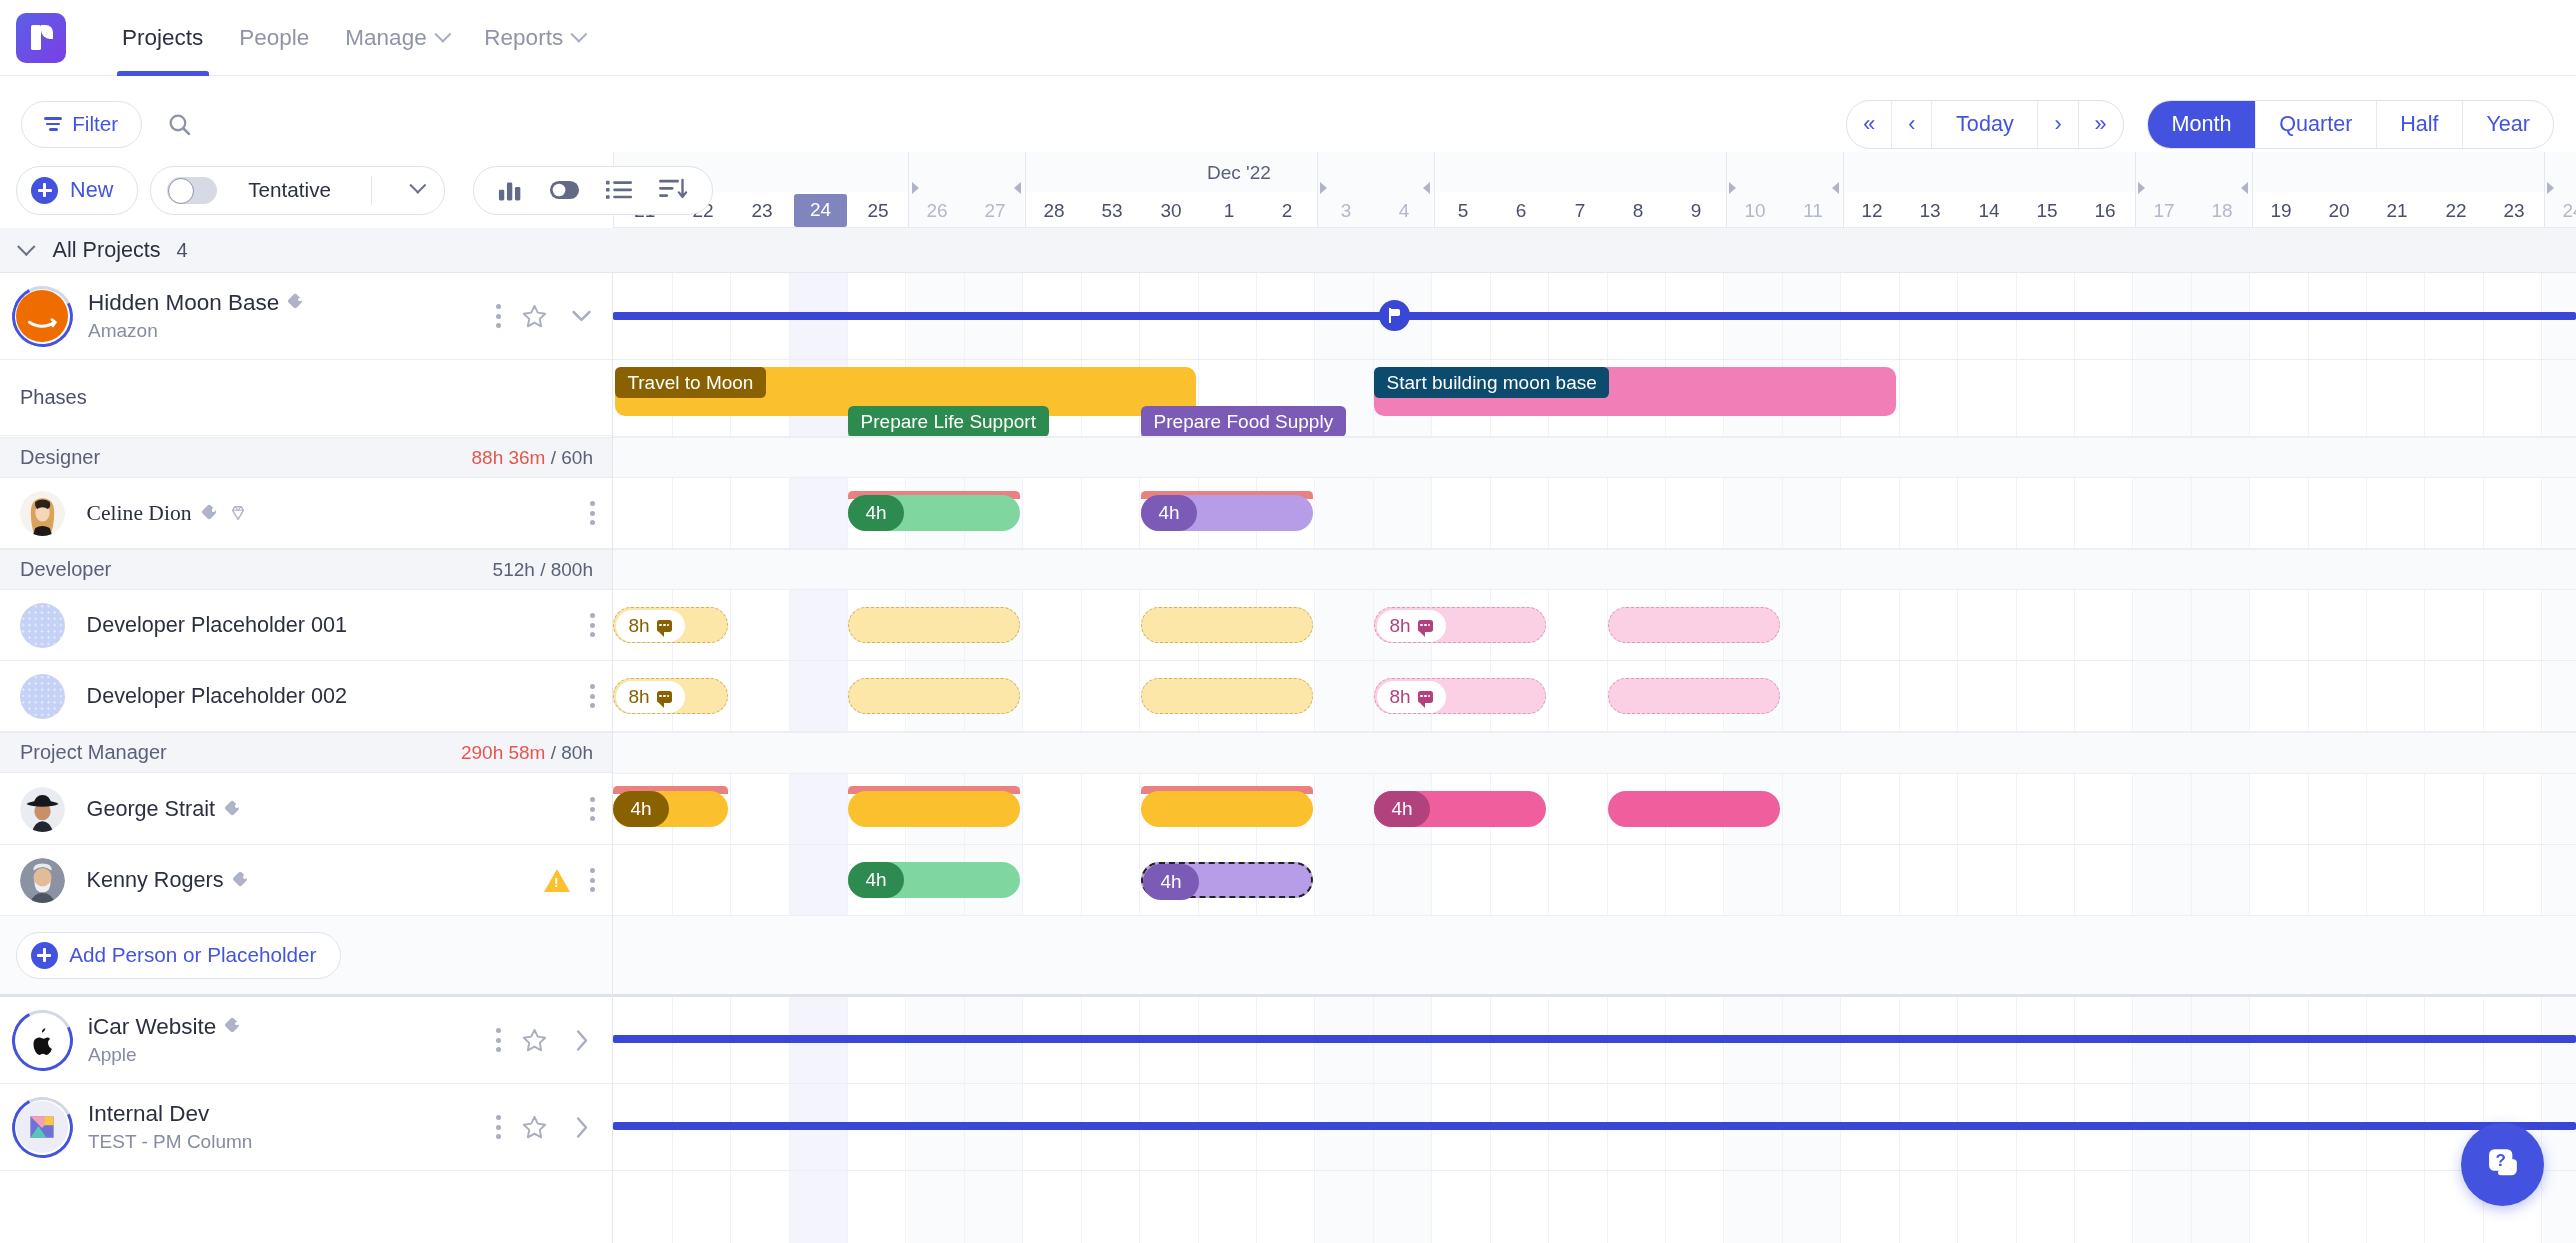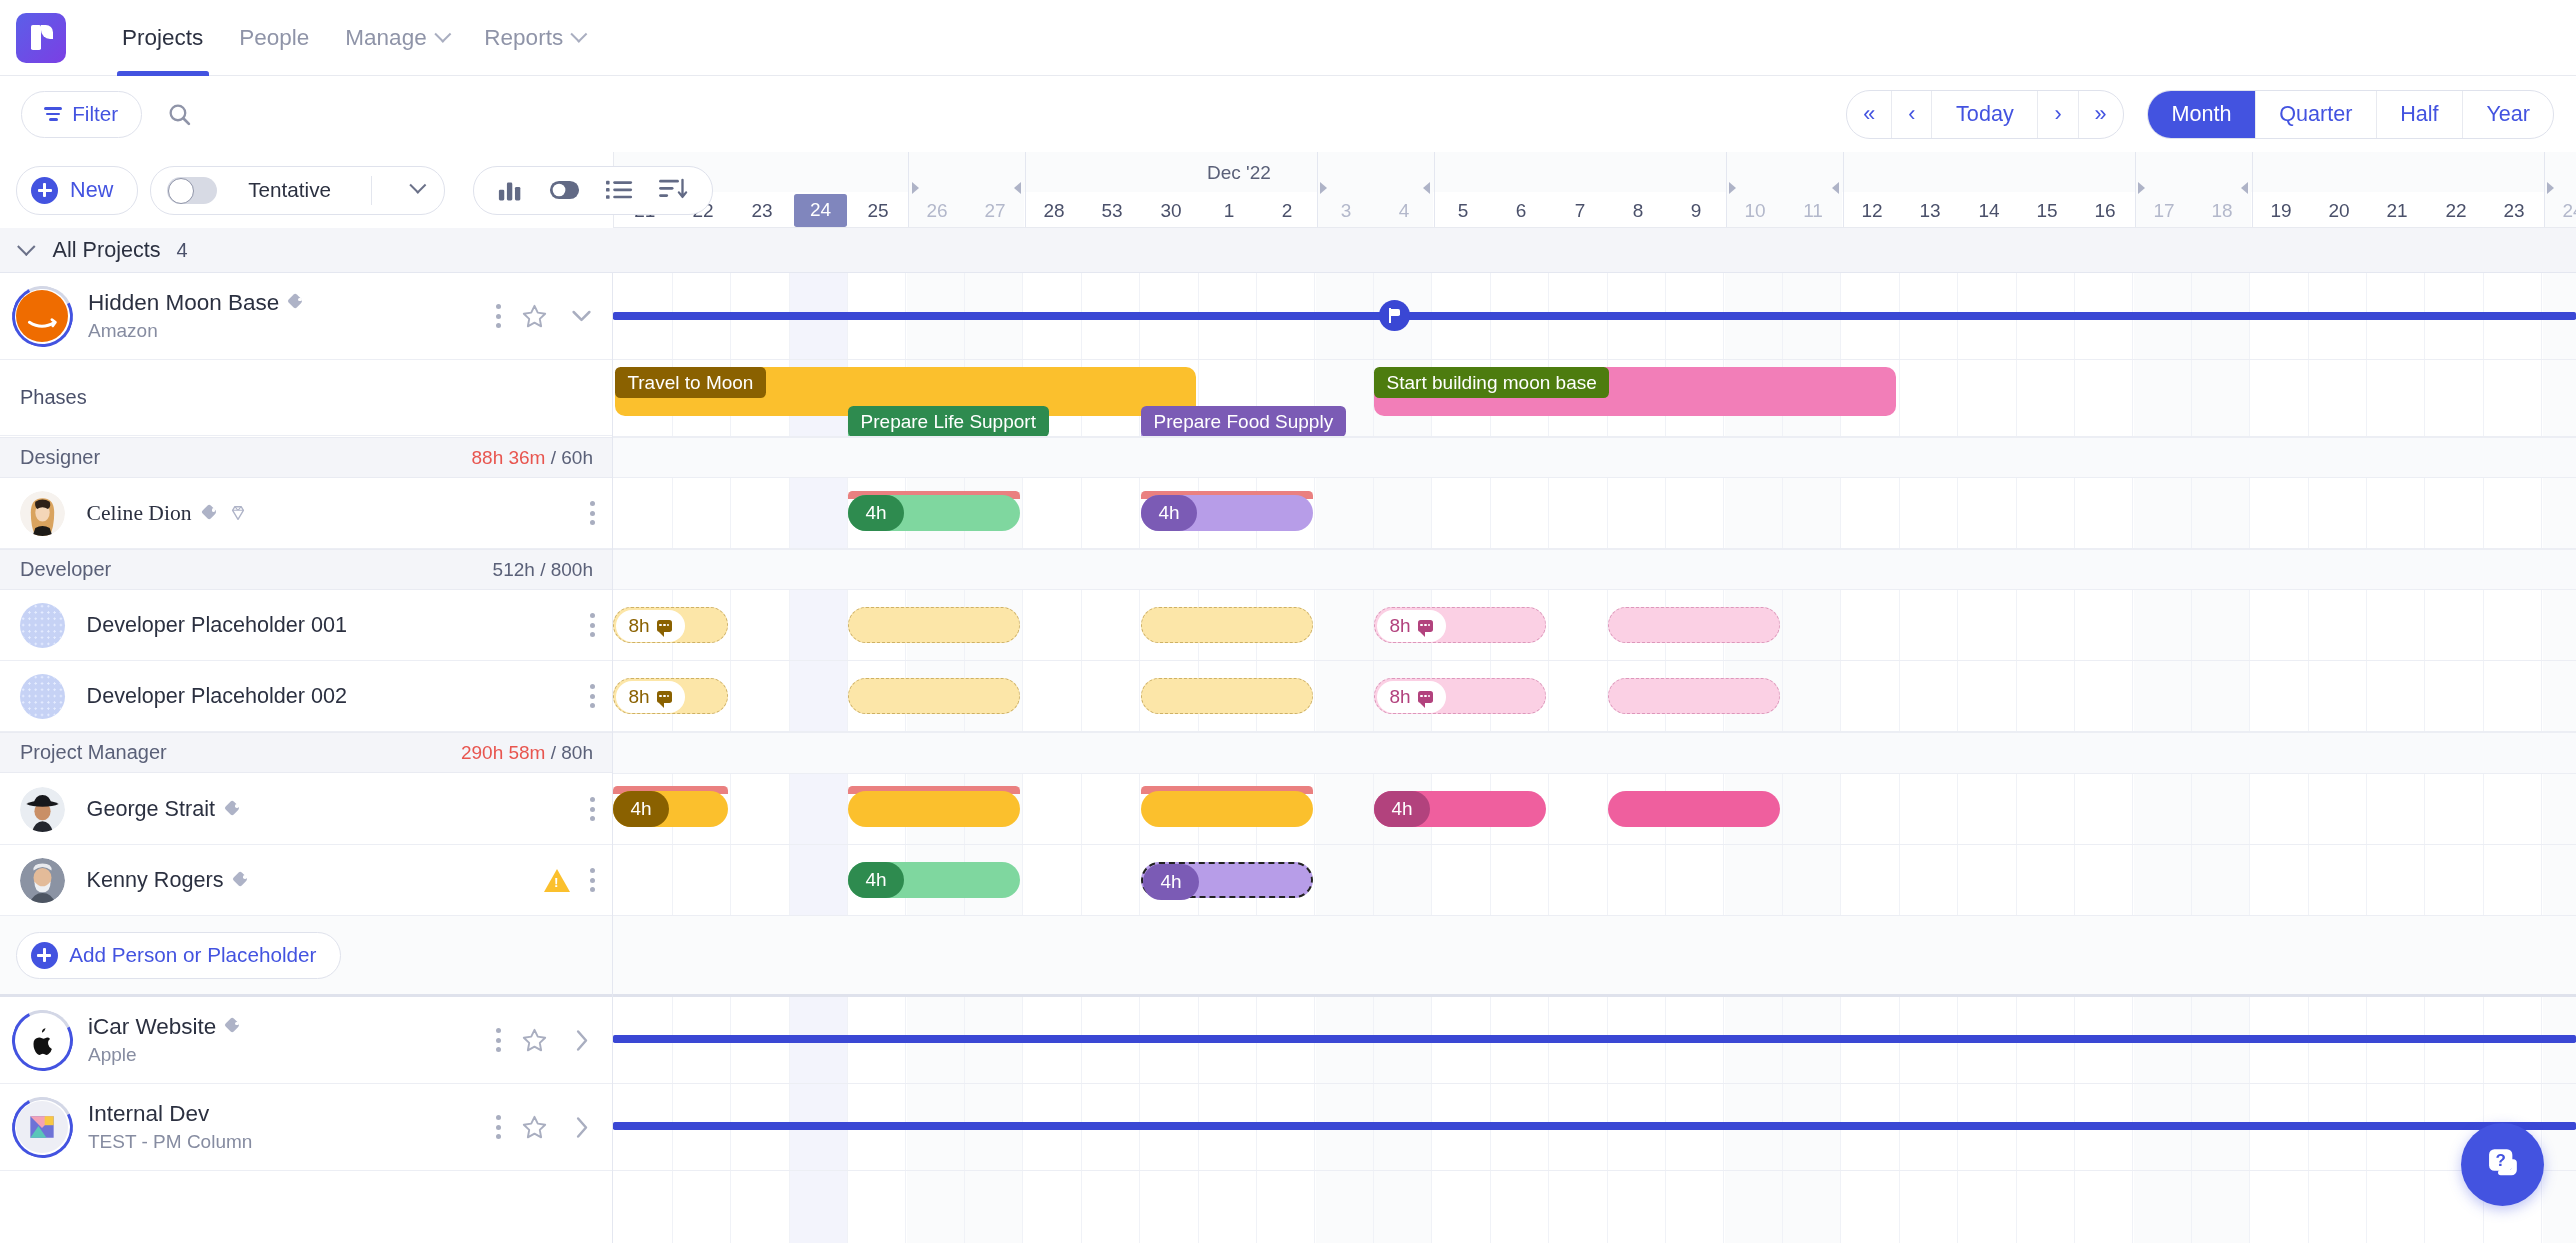--- a/index.html
+++ b/index.html
@@ -44,21 +44,21 @@
     height: 4.5px; background: #4353e0; border-radius: 2.7px 2.7px 0 0;
   }
   .caret-d {
     display: inline-block; margin-left: 10px; width: 11.7px; height: 11.7px;
     border-right: 2.3px solid #a9aec0; border-bottom: 2.3px solid #a9aec0;
     transform: rotate(45deg) translate(-2.7px,-2.7px);
   }
 
   
   .toolbar1 {
-    position: absolute; top: 76px; left: 0; width: 2576px; height: 76px;
+    position: absolute; top: 86px; left: 0; width: 2576px; height: 76px;
     display: flex; align-items: center; background: #fff;
   }
   .filter-btn {
     display: flex; align-items: center; gap: 10px;
     margin-left: 20.7px; height: 47px; padding: 0 22.5px;
     border: 0.9px solid #dfe2ec; border-radius: 23.4px;
     color: #4353e0; font-size: 20.7px; cursor: pointer; background: #fff;
   }
   .filter-ico { display: flex; flex-direction: column; gap: 3.1px; }
   .filter-ico i { display: block; height: 2.7px; background: #4353e0; border-radius: 1.8px; }
@@ -755,21 +755,21 @@
       <div class="phase-bar" style="left: 1.8px; width: 581px; top: 94px; background: rgb(251, 192, 45);">
         <div class="phase-lbl" style="background: rgb(138, 97, 0);">Travel to Moon</div>
       </div>
       <div class="phase-bar" style="left: 235px; width: 172px; top: 133px; background: rgb(127, 215, 159);">
         <div class="phase-lbl" style="background: rgb(46, 139, 79);">Prepare Life Support</div>
       </div>
       <div class="phase-bar" style="left: 528px; width: 172px; top: 133px; background: rgb(183, 157, 232);">
         <div class="phase-lbl" style="background: rgb(123, 91, 181);">Prepare Food Supply</div>
       </div>
       <div class="phase-bar" style="left: 761px; width: 522px; top: 94px; background: rgb(242, 126, 184);">
-        <div class="phase-lbl" style="background: #4d7c0f;">Start building moon base</div>
+        <div class="phase-lbl" style="background: #0c4a6e;">Start building moon base</div>
       </div>
       <div class="tl-row-sep" style="top: 163px;"></div>
       <div class="tl-block-bg" style="top: 164px; height: 41px;"></div>
       <div class="tl-row-sep" style="top: 164px;"></div>
       <div class="tl-row-sep" style="top: 204px;"></div>
       <div class="alloc-over" style="left: 235px; width: 172px; top: 218px;"></div>
       <div class="alloc" style="left: 235px; width: 172px; top: 222px; background: rgb(127, 215, 159);">
         <div class="alloc-pill" style="background: rgb(46, 139, 79);">
           <span>4h</span>
         </div>

